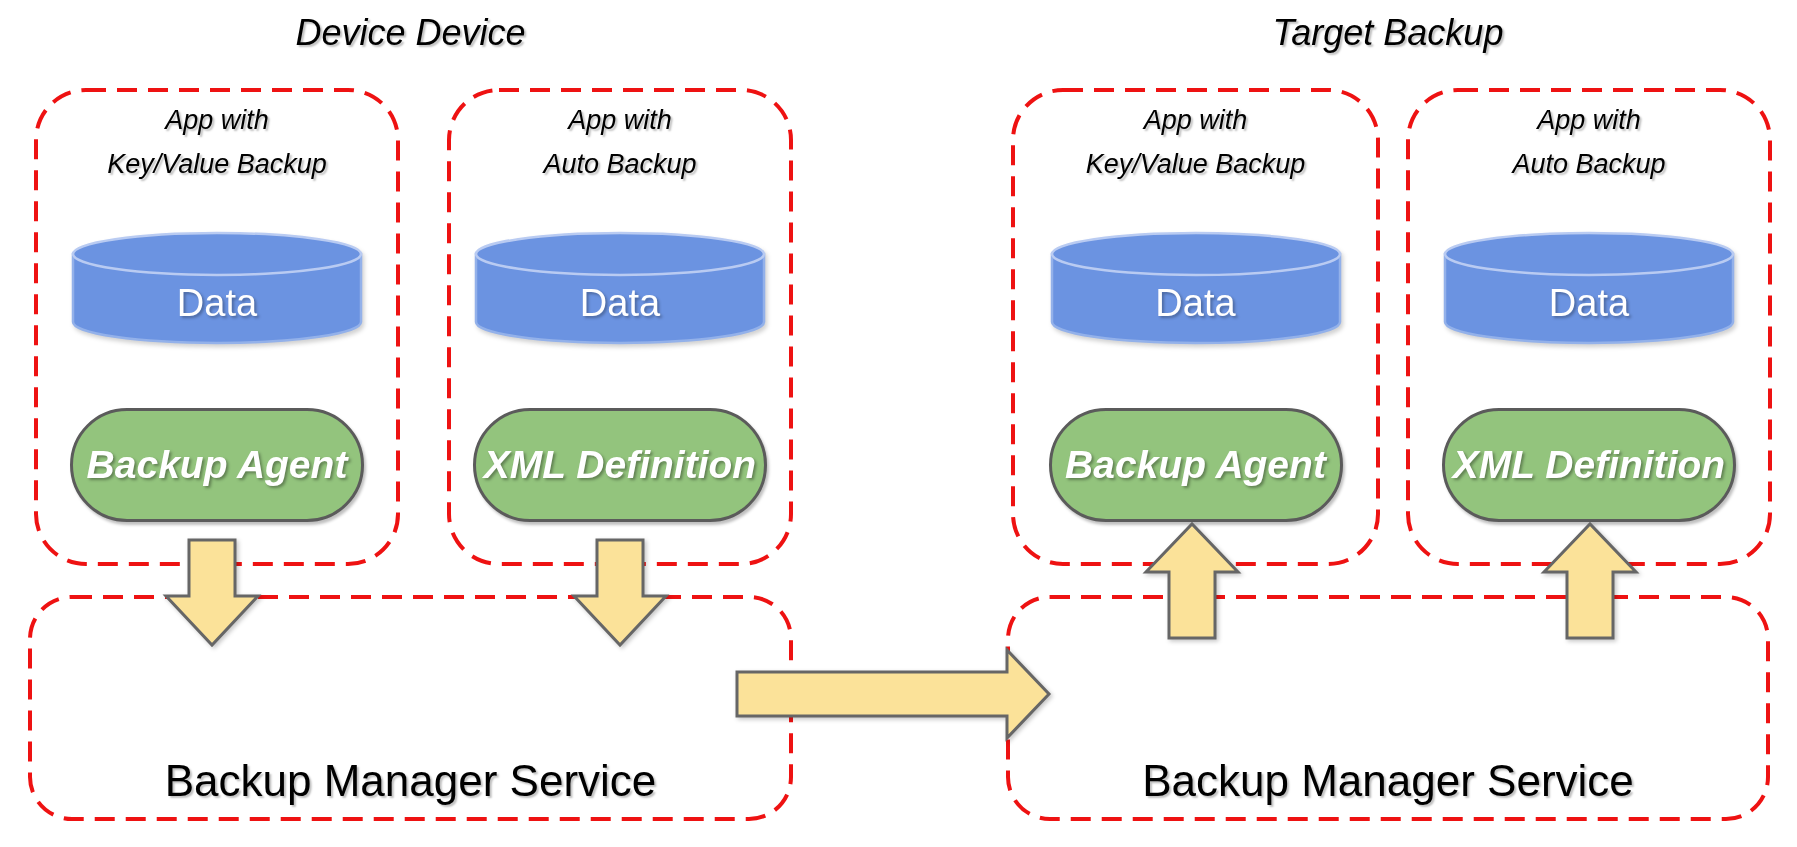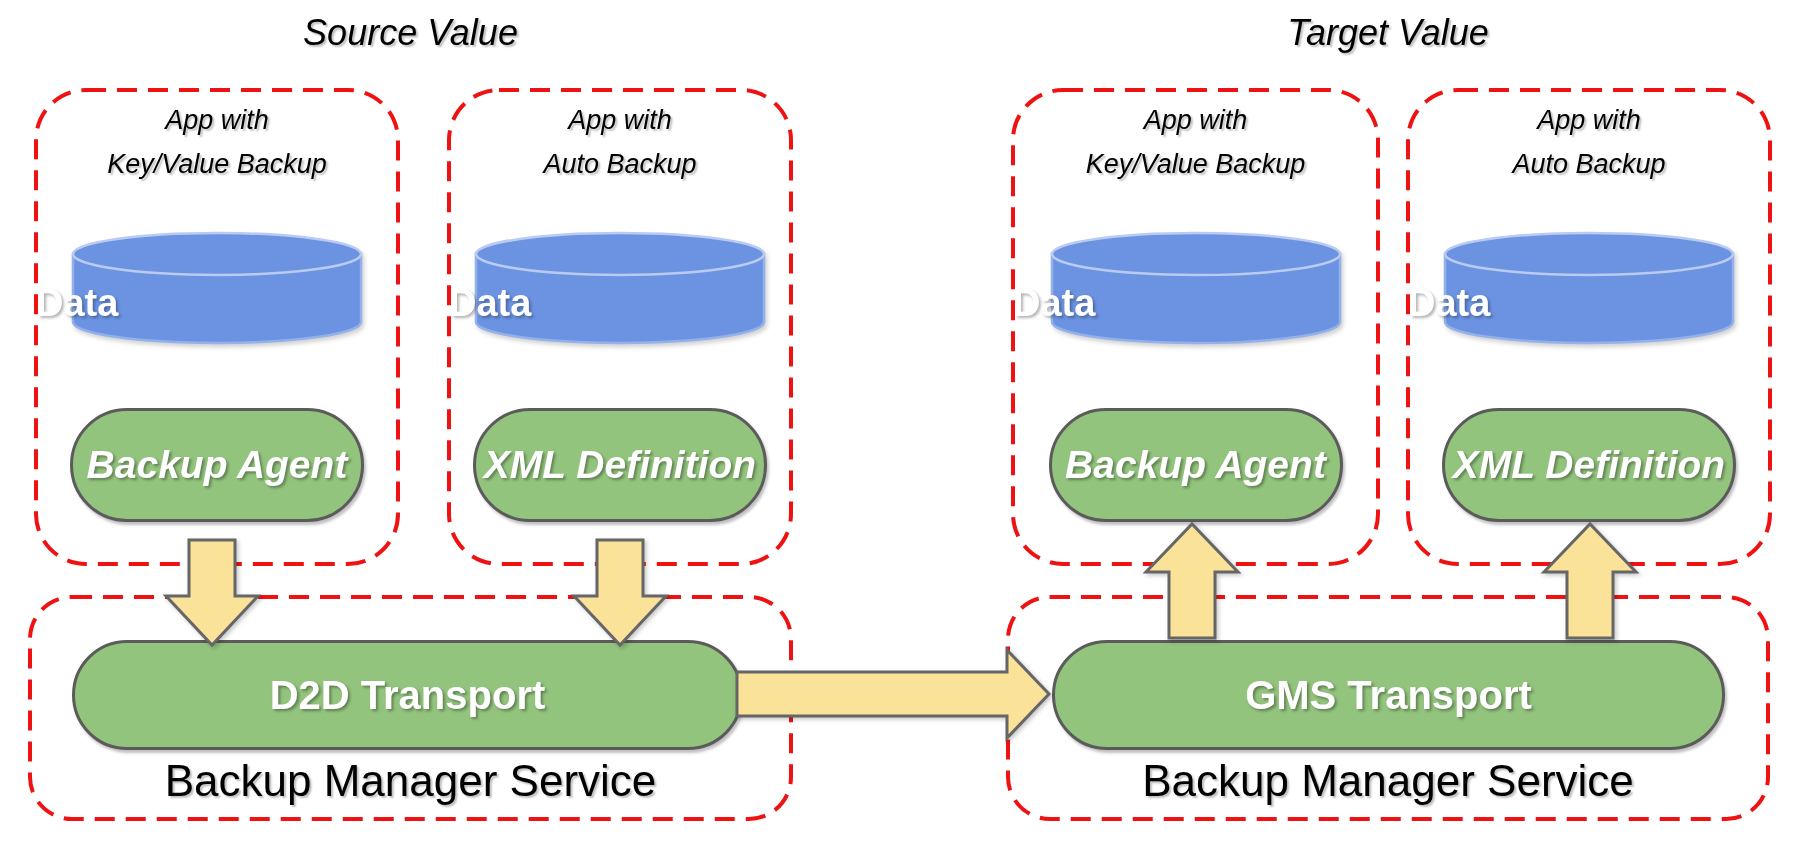--- a/index.html
+++ b/index.html
@@ -27,22 +27,22 @@
     text-shadow:2px 2px 2px rgba(0,0,0,0.25);white-space:nowrap;z-index:1;}
 
   .app{position:absolute;top:90px;height:474px;z-index:1;}
   .app-title{position:absolute;top:8px;left:0;width:100%;text-align:center;
     font-size:27px;line-height:44px;font-style:italic;color:var(--label-text);
     text-shadow:2px 2px 2px rgba(0,0,0,0.25);white-space:nowrap;}
   .cyl{position:absolute;top:140px;left:50%;transform:translateX(-50%);
     filter:drop-shadow(2px 3px 2px rgba(0,0,0,0.18));}
   .cyl-body{fill:var(--data-fill);stroke:var(--data-border);stroke-width:2.5;}
   .cyl-top{fill:var(--data-fill);stroke:var(--data-top-border);stroke-width:2.5;}
-  .data-label{position:absolute;top:192px;left:0;width:100%;height:42px;
-    font-size:38px;line-height:42px;font-weight:bold;color:var(--pill-text);
+  .data-label{position:absolute;top:192px;left:0;width:100%;height:42px;text-align:center;
+    font-size:38px;line-height:42px;font-weight:normal;color:var(--pill-text);
     text-shadow:2px 2px 3px rgba(0,0,0,0.30);}
   .pill{position:absolute;top:318px;left:50%;transform:translateX(-50%);
     width:294px;height:114px;border-radius:57px;box-sizing:border-box;
     background:var(--component-fill);border:3px solid var(--component-border);
     box-shadow:2px 3px 3px rgba(0,0,0,0.25);
     display:flex;align-items:center;justify-content:center;
     font-size:39px;font-weight:bold;color:var(--pill-text);
     text-shadow:2px 2px 3px rgba(0,0,0,0.35);white-space:nowrap;font-style:italic;}
 
   .transport-pill{position:absolute;height:110px;border-radius:55px;box-sizing:border-box;
@@ -66,22 +66,22 @@
 
   <svg class="layer" viewBox="0 0 1797 847">
     <rect class="dashedbox rx-app" x="36" y="90" width="362" height="474" rx="50"></rect>
     <rect class="dashedbox rx-app" x="449" y="90" width="342" height="474" rx="50"></rect>
     <rect class="dashedbox rx-app" x="1013" y="90" width="365" height="474" rx="50"></rect>
     <rect class="dashedbox rx-app" x="1408" y="90" width="362" height="474" rx="50"></rect>
     <rect class="dashedbox rx-svc" x="30" y="597" width="761" height="222" rx="42"></rect>
     <rect class="dashedbox rx-svc" x="1008" y="597" width="760" height="222" rx="42"></rect>
   </svg>
 
-  <div class="device-title" style="left:30px;width:761px;">Source Value</div>
-  <div class="device-title" style="left:1008px;width:760px;">Target Value</div>
+  <div class="device-title" style="left:30px;width:761px;">Device Device</div>
+  <div class="device-title" style="left:1008px;width:760px;">Target Backup</div>
 
   <div class="app" style="left:36px;width:362px;">
     <div class="app-title"><span>App with</span><br><span>Key/Value Backup</span></div>
     <svg class="cyl" width="294" height="116" viewBox="0 0 294 116">
       <path class="cyl-body" d="M3,24 L3,92 A144,21 0 0 0 291,92 L291,24 Z"></path>
       <ellipse class="cyl-top" cx="147" cy="24" rx="144" ry="21"></ellipse>
     </svg>
     <div class="data-label">Data</div>
     <div class="pill">Backup Agent</div>
   </div>
@@ -109,22 +109,20 @@
   <div class="app" style="left:1408px;width:362px;">
     <div class="app-title"><span>App with</span><br><span>Auto Backup</span></div>
     <svg class="cyl" width="294" height="116" viewBox="0 0 294 116">
       <path class="cyl-body" d="M3,24 L3,92 A144,21 0 0 0 291,92 L291,24 Z"></path>
       <ellipse class="cyl-top" cx="147" cy="24" rx="144" ry="21"></ellipse>
     </svg>
     <div class="data-label">Data</div>
     <div class="pill">XML Definition</div>
   </div>
 
-  <div class="transport-pill" style="left:72px;top:640px;width:671px;">D2D Transport</div>
-  <div class="transport-pill" style="left:1052px;top:640px;width:673px;">GMS Transport</div>
   <div class="svc-label" style="left:30px;width:761px;">Backup Manager Service</div>
   <div class="svc-label" style="left:1008px;width:760px;">Backup Manager Service</div>
 
   <svg class="layer arrows" viewBox="0 0 1797 847">
     <polygon class="arrow" points="189,540 235,540 235,596 258,596 212,645 166,596 189,596"></polygon>
     <polygon class="arrow" points="597,540 643,540 643,596 666,596 620,645 574,596 597,596"></polygon>
     <polygon class="arrow" points="737,672 1007,672 1007,650 1049,694 1007,738 1007,716 737,716"></polygon>
     <polygon class="arrow" points="1169,638 1169,572 1146,572 1192,524 1238,572 1215,572 1215,638"></polygon>
     <polygon class="arrow" points="1567,638 1567,572 1544,572 1590,524 1636,572 1613,572 1613,638"></polygon>
   </svg>

